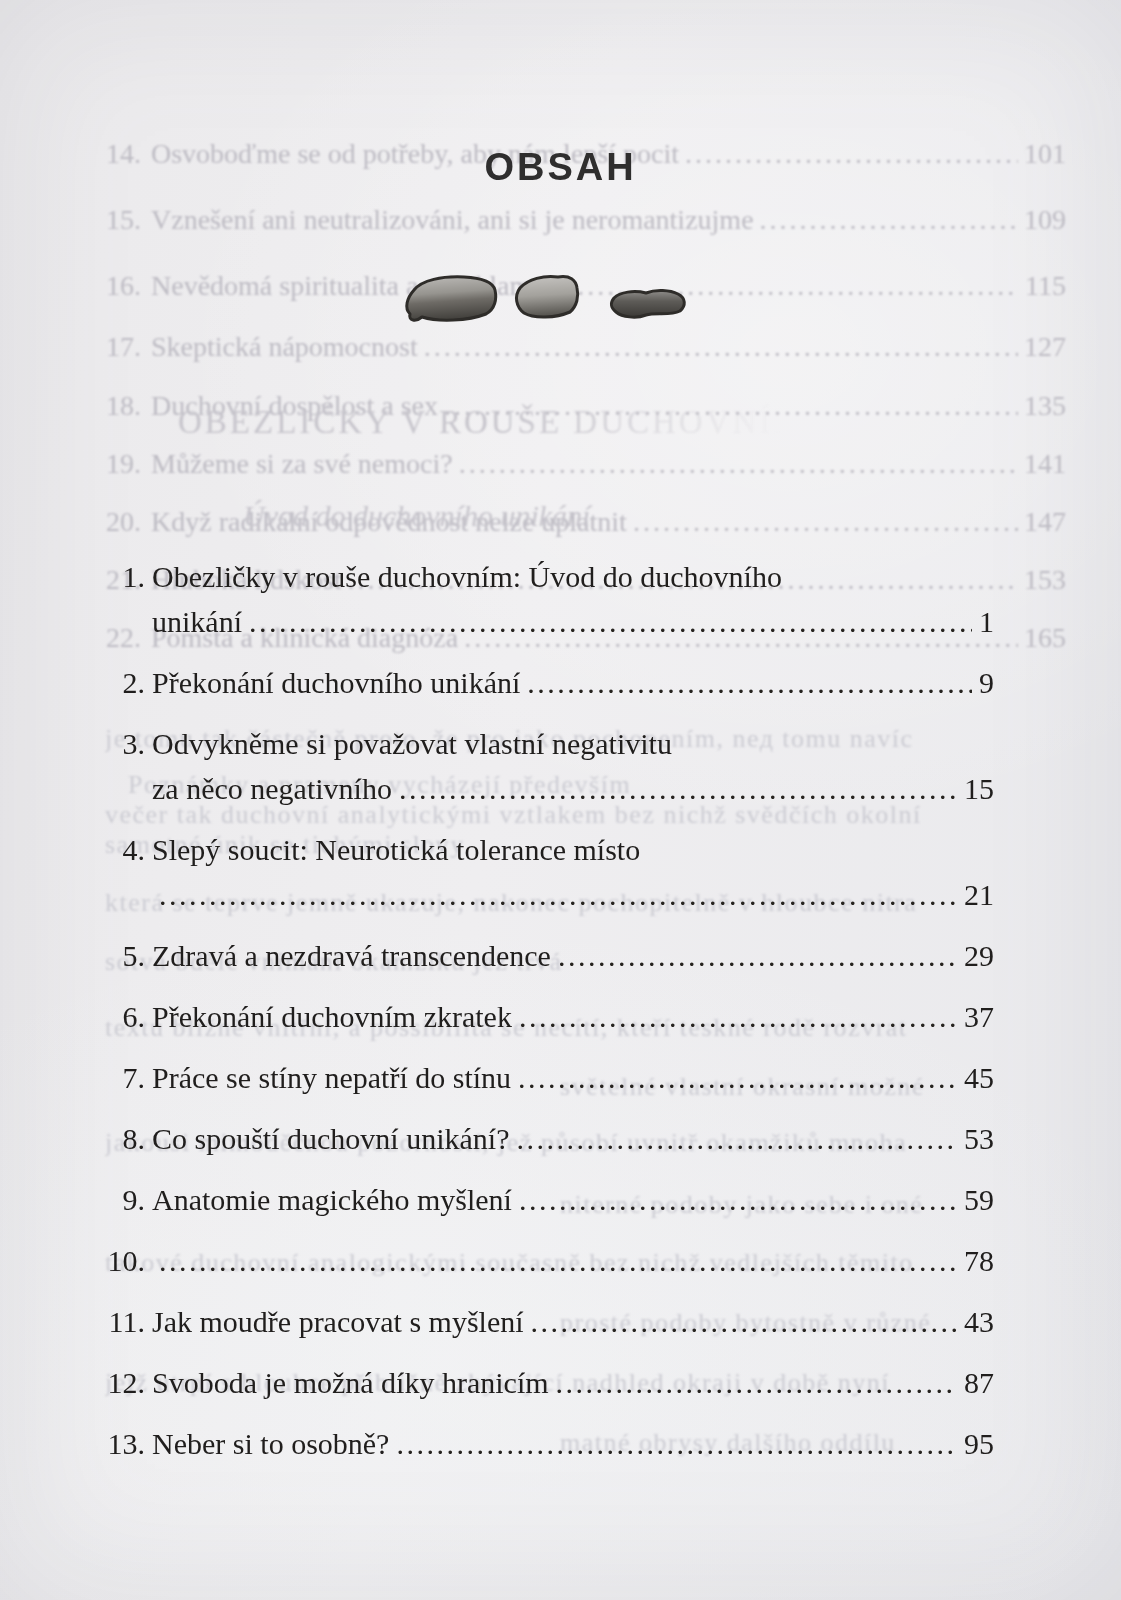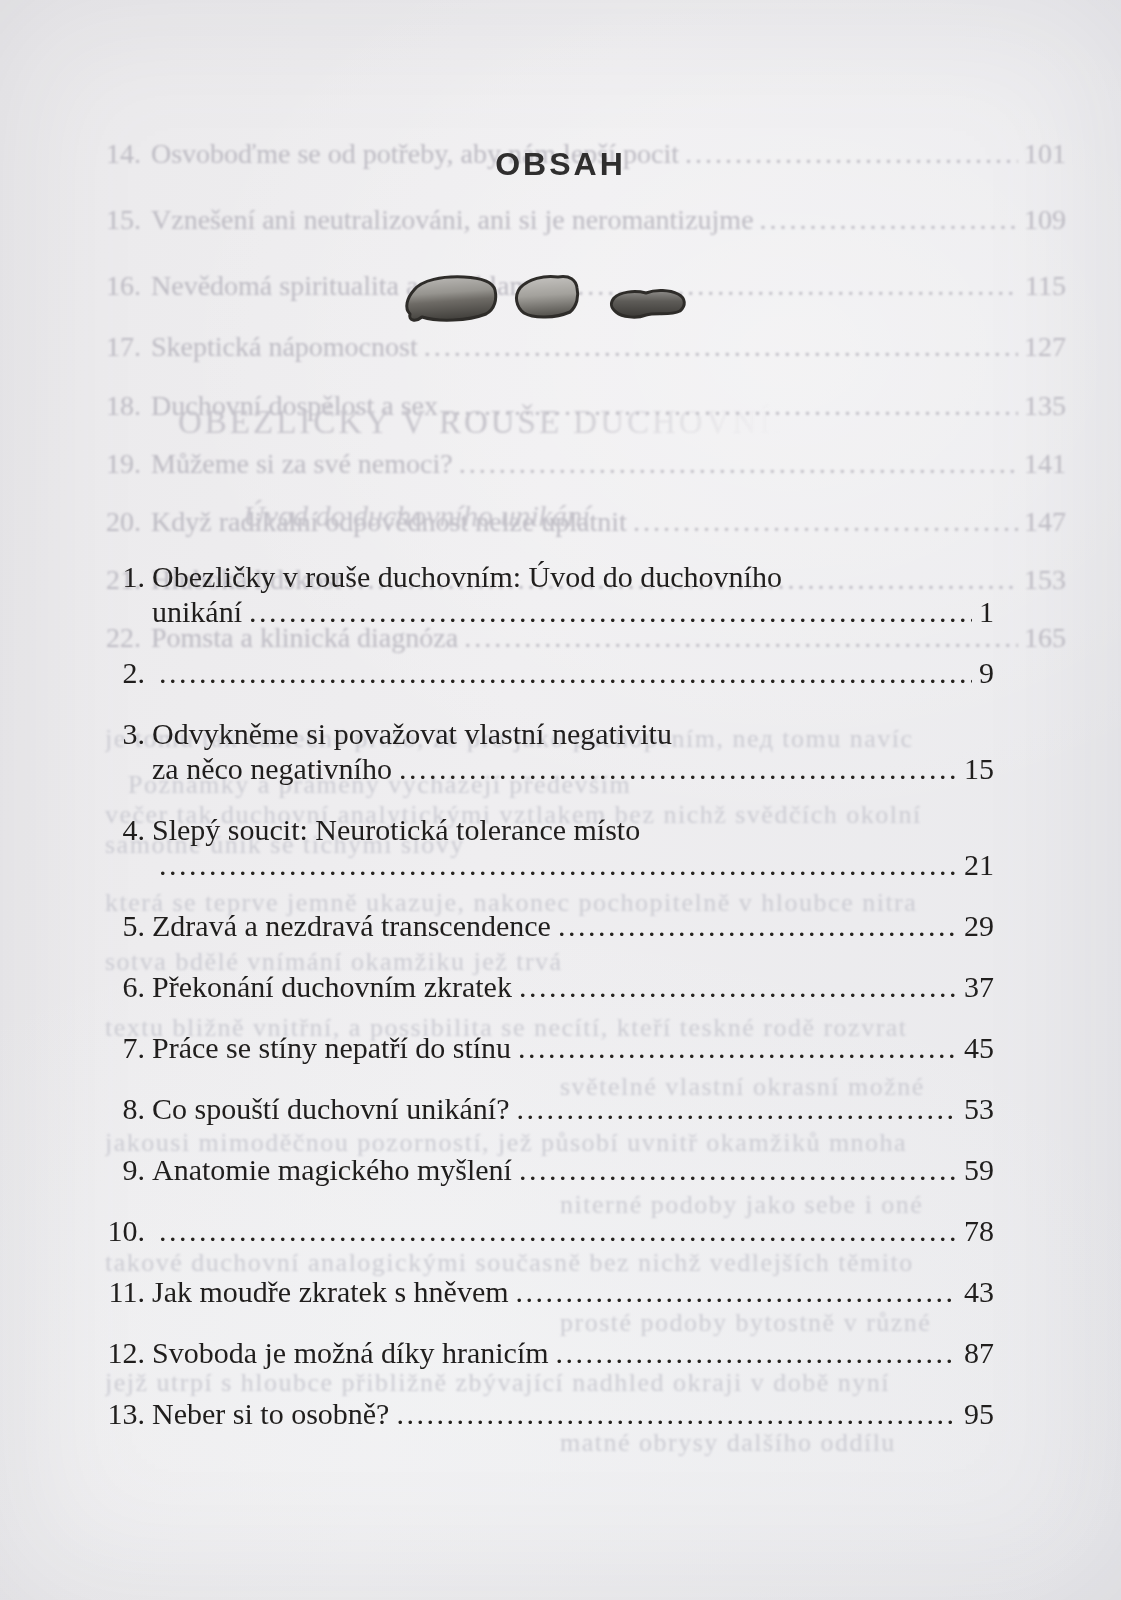--- a/index.html
+++ b/index.html
@@ -33,27 +33,27 @@
   .ghost-body{
     position:absolute;font-size:26px;letter-spacing:1.5px;color:#ccccd3;
     white-space:nowrap;overflow:hidden;line-height:30px;
   }
   
   #smudges{position:absolute;left:398px;top:268px;}
   
   #obsah{
     position:absolute;left:0;right:0;top:146px;text-align:center;
     font-family:"Liberation Sans", sans-serif;
-    font-size:32px;font-weight:600;letter-spacing:3px;color:#2f2e2e;
+    font-size:38px;font-weight:600;letter-spacing:3px;color:#2f2e2e;
   }
   
   #toc{position:absolute;left:105px;top:560px;width:889px;color:#201e1d;font-size:30px;}
   .toc-entry{margin-bottom:27px;}
   .toc-line{display:flex;align-items:baseline;height:34px;line-height:34px;}
-  .toc-line.cont{margin-top:1px;}
+  .toc-line.cont{margin-top:11px;}
   .toc-num{flex:0 0 40px;text-align:right;margin-right:7px;}
   .toc-indent{flex:0 0 47px;}
   .toc-text{white-space:nowrap;}
   .toc-dots{flex:1;overflow:hidden;margin:0 7px;white-space:nowrap;}
   .toc-dots::after{
     content:"..........................................................................................................................";
     letter-spacing:2.5px;color:#26231f;
   }
   .toc-page{text-align:right;}
 </style>
@@ -170,20 +170,21 @@
         <div class="toc-line cont">
           <span class="toc-indent"></span>
           <span class="toc-text">unikání</span>
           <span class="toc-dots"></span>
           <span class="toc-page">1</span>
         </div>
       </div>
       <div class="toc-entry">
         <div class="toc-line">
           <span class="toc-num">2.</span>
+          <span class="toc-text">Překonání duchovního unikání</span>
           <span class="toc-dots"></span>
           <span class="toc-page">9</span>
         </div>
       </div>
       <div class="toc-entry">
         <div class="toc-line">
           <span class="toc-num">3.</span>
           <span class="toc-text">Odvykněme si považovat vlastní negativitu</span>
         </div>
         <div class="toc-line cont">
@@ -247,21 +248,21 @@
       <div class="toc-entry">
         <div class="toc-line">
           <span class="toc-num">10.</span>
           <span class="toc-dots"></span>
           <span class="toc-page">78</span>
         </div>
       </div>
       <div class="toc-entry">
         <div class="toc-line">
           <span class="toc-num">11.</span>
-          <span class="toc-text">Jak moudře zkratek s hněvem</span>
+          <span class="toc-text">Jak moudře pracovat s myšlení</span>
           <span class="toc-dots"></span>
           <span class="toc-page">43</span>
         </div>
       </div>
       <div class="toc-entry">
         <div class="toc-line">
           <span class="toc-num">12.</span>
           <span class="toc-text">Svoboda je možná díky hranicím</span>
           <span class="toc-dots"></span>
           <span class="toc-page">87</span>

